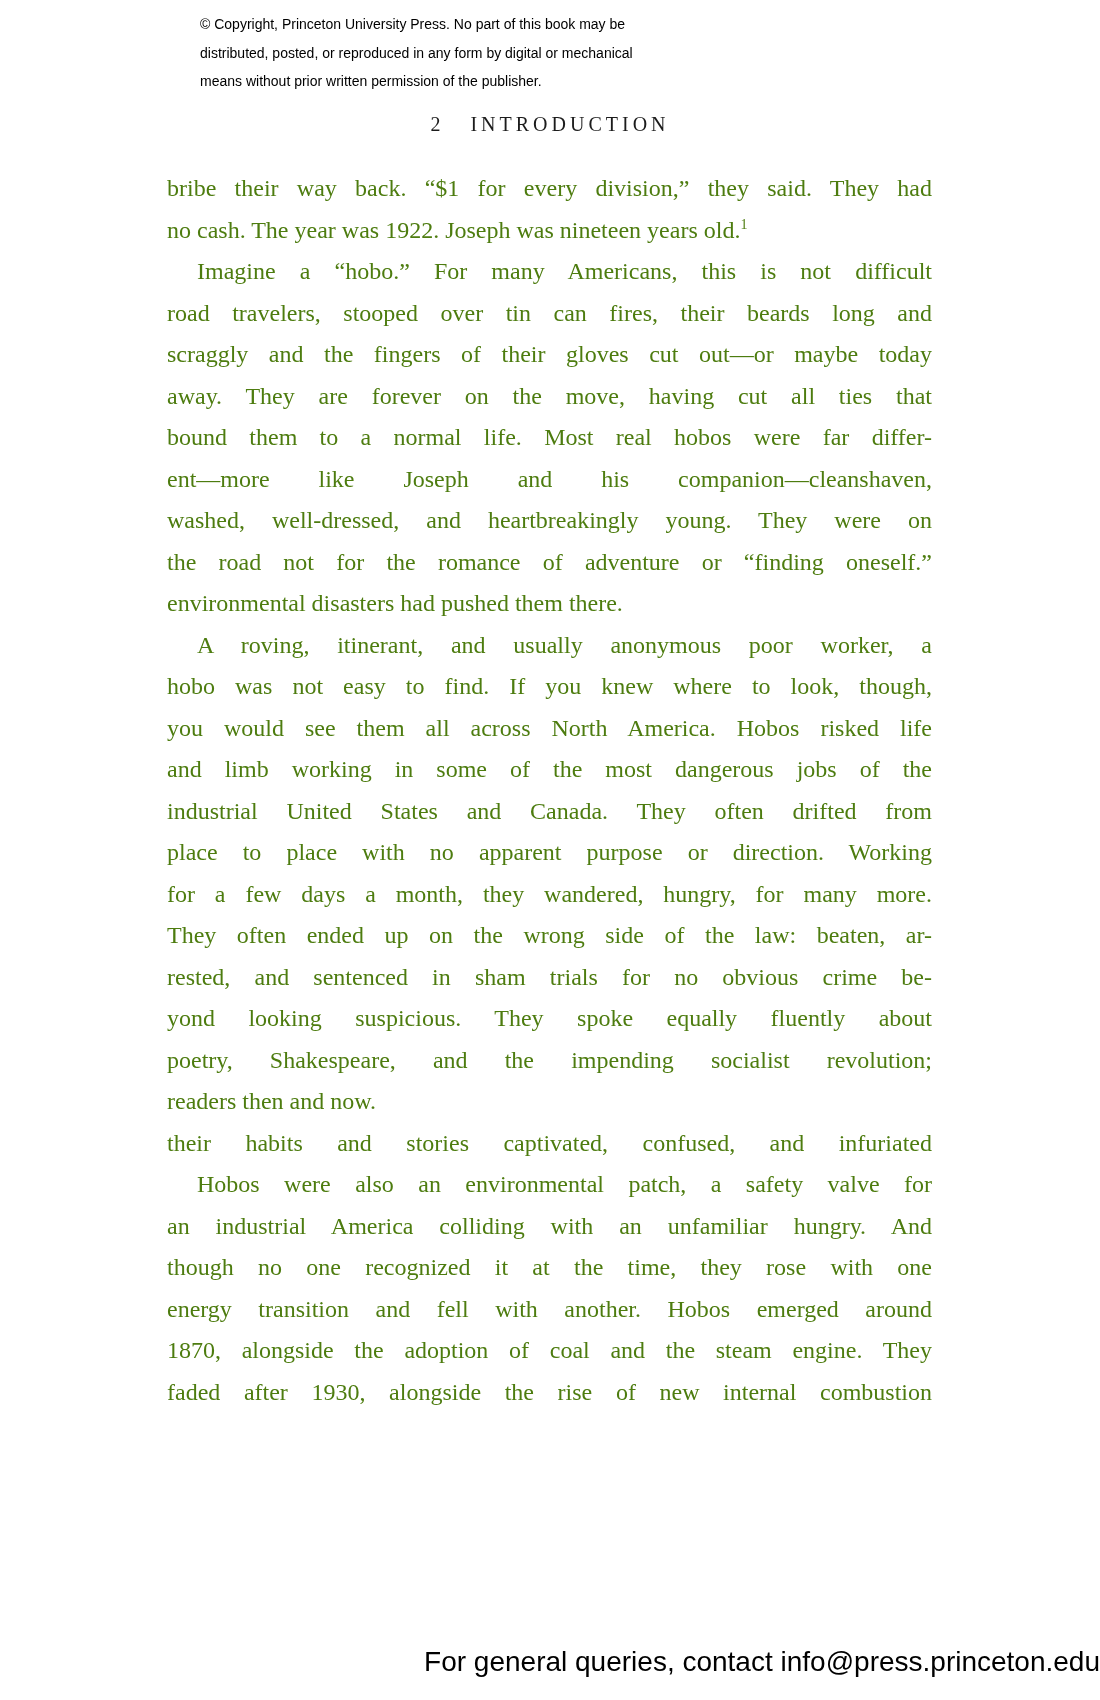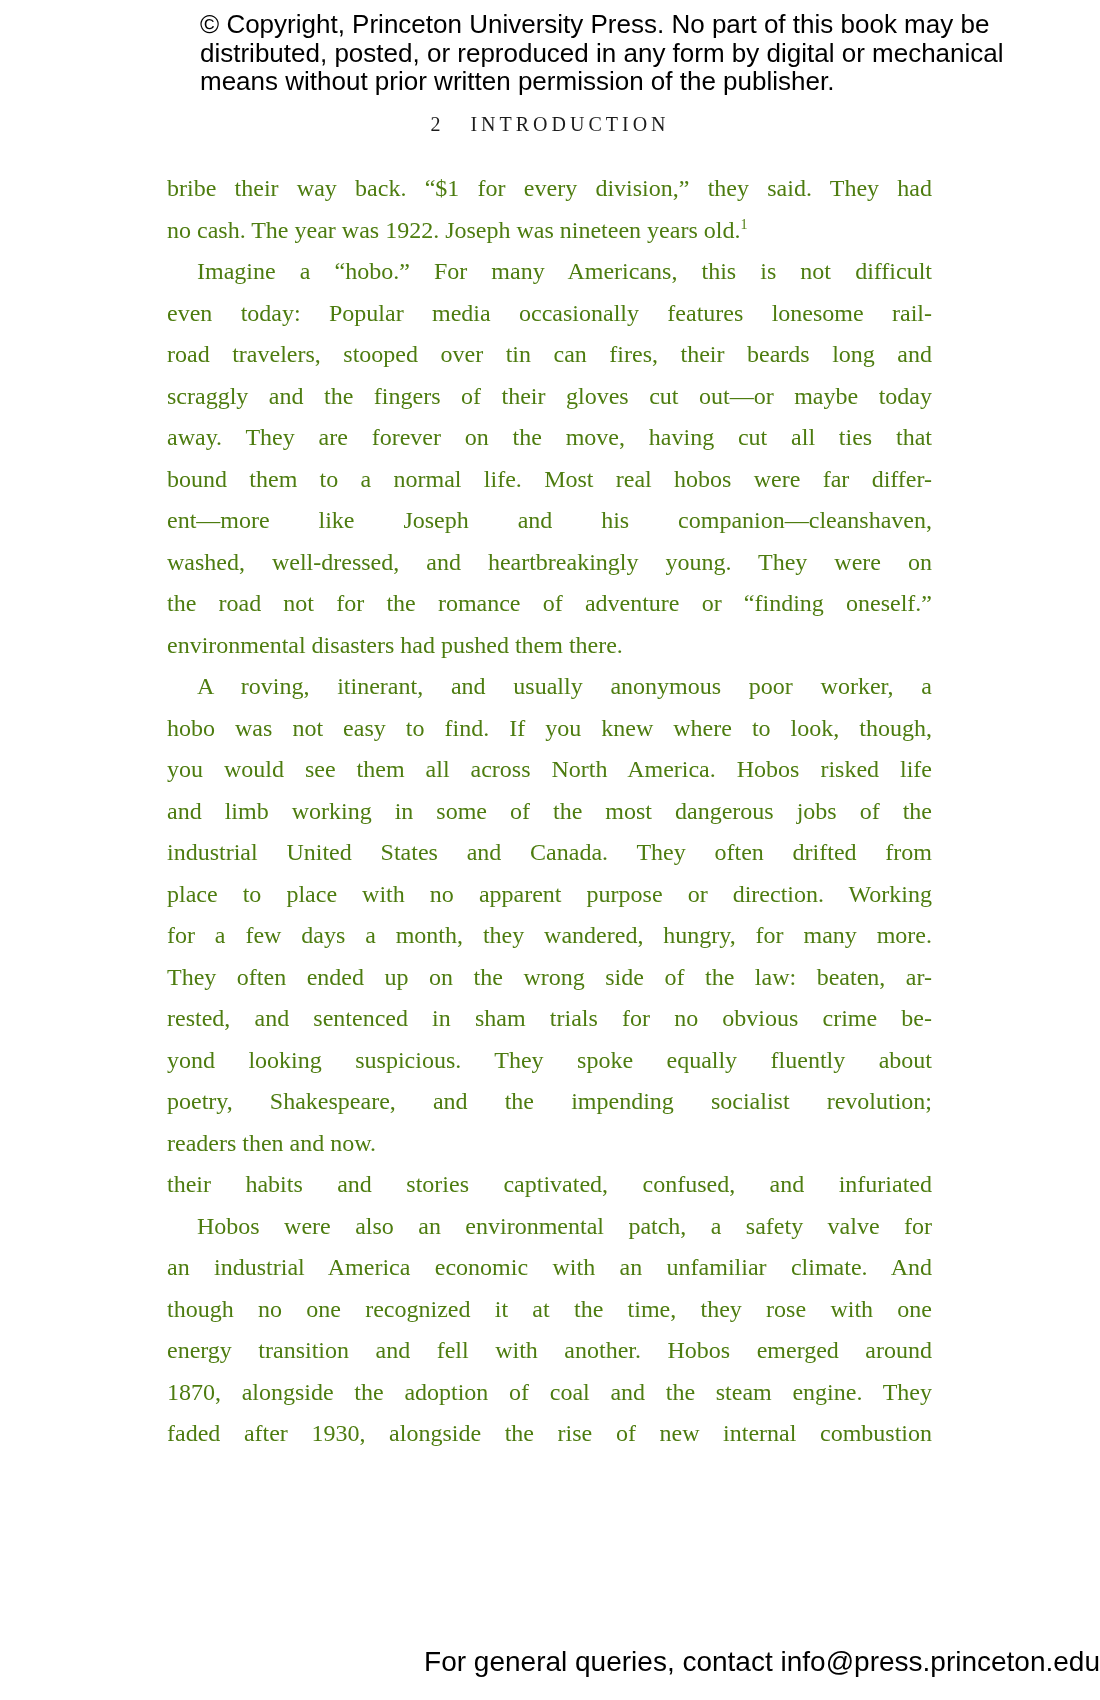--- a/index.html
+++ b/index.html
@@ -13,21 +13,21 @@
     height: 1700px;
     background: #ffffff;
     overflow: hidden;
     font-family: "Liberation Serif", serif;
   }
   .copyright {
     position: absolute;
     left: 200px;
     top: 10px;
     font-family: "Liberation Sans", sans-serif;
-    font-size: 26px;
+    font-size: 14px;
     line-height: 28.5px;
     color: #000000;
     white-space: nowrap;
   }
   .running-header {
     position: absolute;
     top: 113px;
     left: 0;
     width: 1100px;
     display: flex;
@@ -92,21 +92,20 @@
 
   <div class="running-header">
     <span class="page-number">2</span>
     <span class="chapter">INTRODUCTION</span>
   </div>
 
   <div class="body-text">
     <div class="line">bribe their way back. “$1 for every division,” they said. They had</div>
     <div class="line para-end"><span>no cash. The year was 1922. Joseph was nineteen years old.</span><sup class="footnote-ref">1</sup></div>
     <div class="line indent">Imagine a “hobo.” For many Americans, this is not difficult</div>
-    <div class="line">even today: Popular media occasionally features lonesome rail-</div>
     <div class="line">road travelers, stooped over tin can fires, their beards long and</div>
     <div class="line">scraggly and the fingers of their gloves cut out—or maybe today</div>
     <div class="line">away. They are forever on the move, having cut all ties that</div>
     <div class="line">bound them to a normal life. Most real hobos were far differ-</div>
     <div class="line">ent—more like Joseph and his companion—cleanshaven,</div>
     <div class="line">washed, well-dressed, and heartbreakingly young. They were on</div>
     <div class="line">the road not for the romance of adventure or “finding oneself.”</div>
     <div class="line para-end">environmental disasters had pushed them there.</div>
     <div class="line indent">A roving, itinerant, and usually anonymous poor worker, a</div>
     <div class="line">hobo was not easy to find. If you knew where to look, though,</div>
@@ -115,21 +114,21 @@
     <div class="line">industrial United States and Canada. They often drifted from</div>
     <div class="line">place to place with no apparent purpose or direction. Working</div>
     <div class="line">for a few days a month, they wandered, hungry, for many more.</div>
     <div class="line">They often ended up on the wrong side of the law: beaten, ar-</div>
     <div class="line">rested, and sentenced in sham trials for no obvious crime be-</div>
     <div class="line">yond looking suspicious. They spoke equally fluently about</div>
     <div class="line">poetry, Shakespeare, and the impending socialist revolution;</div>
     <div class="line para-end">readers then and now.</div>
     <div class="line">their habits and stories captivated, confused, and infuriated</div>
     <div class="line indent">Hobos were also an environmental patch, a safety valve for</div>
-    <div class="line">an industrial America economic with an unfamiliar climate. And</div>
+    <div class="line">an industrial America colliding with an unfamiliar hungry. And</div>
     <div class="line">though no one recognized it at the time, they rose with one</div>
     <div class="line">energy transition and fell with another. Hobos emerged around</div>
     <div class="line">1870, alongside the adoption of coal and the steam engine. They</div>
     <div class="line">faded after 1930, alongside the rise of new internal combustion</div>
   </div>
 
   <div class="footer">For general queries, contact info@press.princeton.edu</div>
 
 </div>
 

